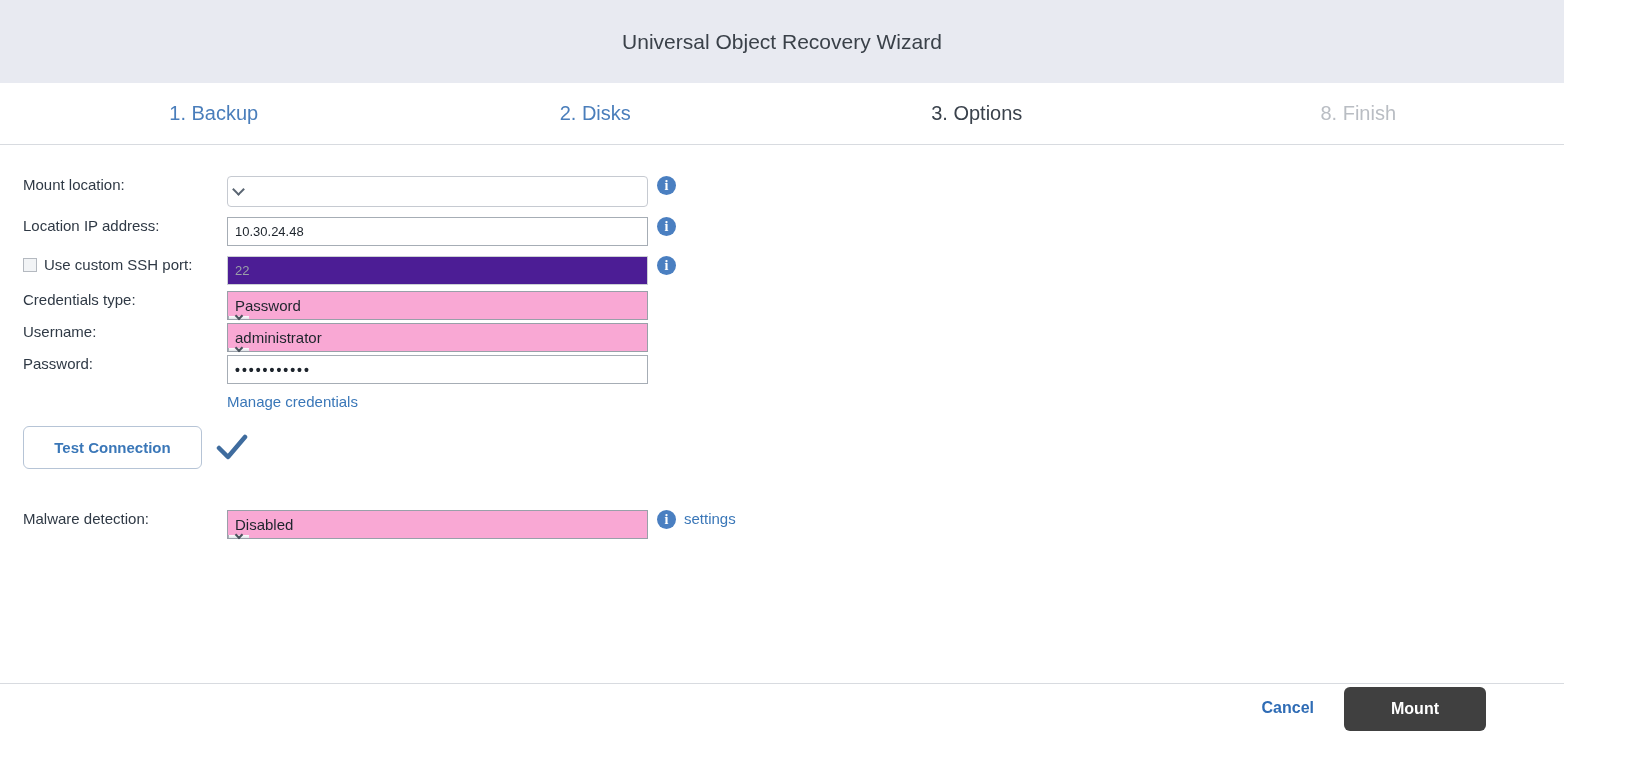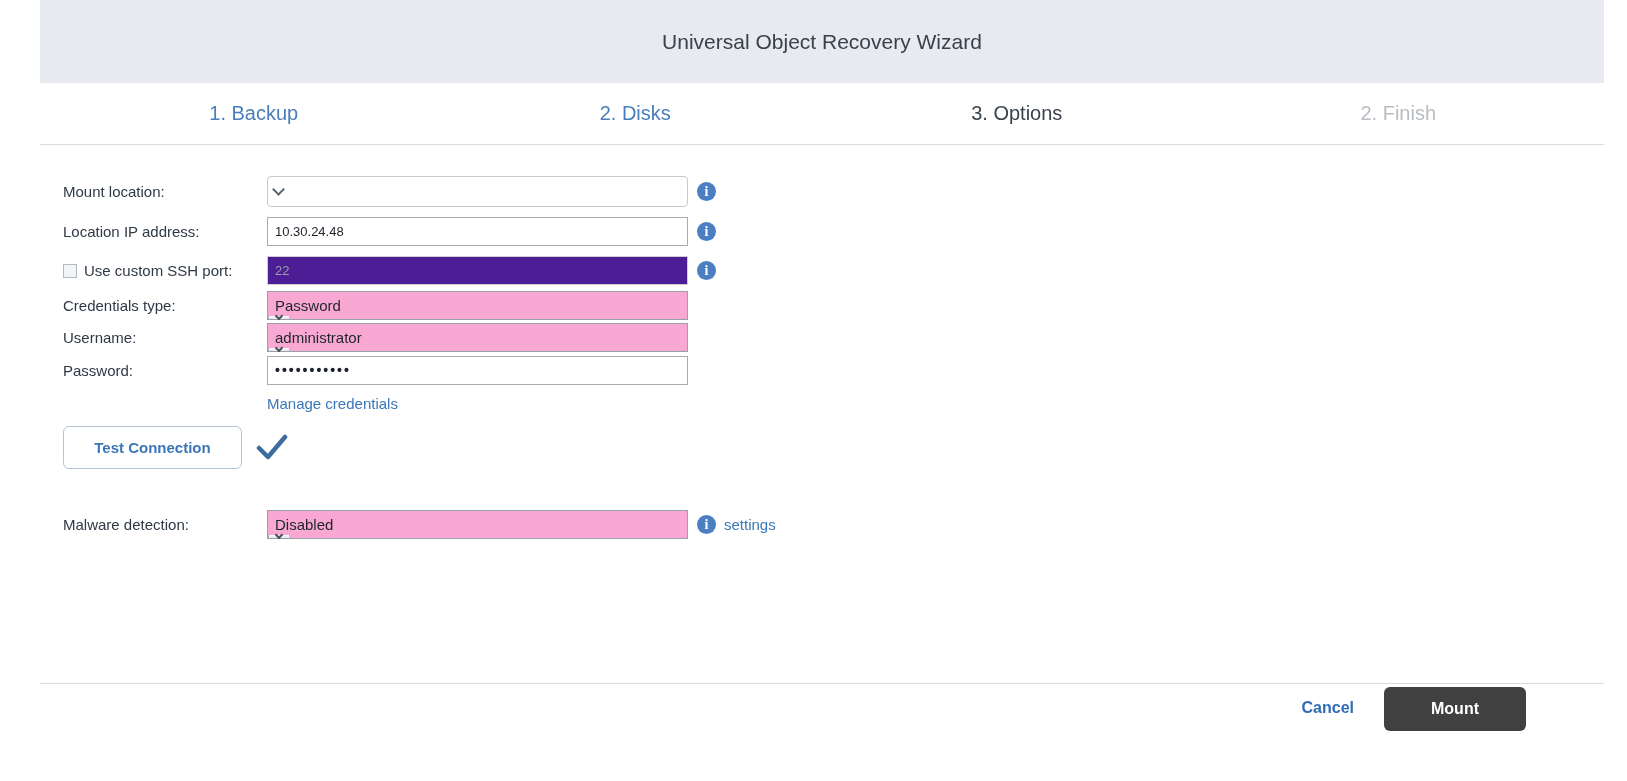--- a/index.html
+++ b/index.html
@@ -1,33 +1,33 @@
 <!DOCTYPE html>
 <html><head>
 <meta charset="utf-8">
 <style>
   * { margin:0; padding:0; box-sizing:border-box; }
   html,body { background:#fff; }
   body { font-family:"Liberation Sans","DejaVu Sans",sans-serif; color:#39414b; }
-  .app { position:relative; width:1564px; height:781px; background:#fff; overflow:hidden;margin-left:40px; }
+  .app { position:relative; width:1564px; height:781px; background:#fff; overflow:hidden; }
 
   
   .titlebar { position:absolute; top:0; left:0; width:100%; height:83px; background:#e8eaf1; }
   .titlebar h1 { font-size:21px; font-weight:normal; color:#3a4149; text-align:center; line-height:83px; }
 
   
   .steps { position:absolute; top:83px; left:23px; width:1526px; height:61px; display:flex;justify-content:center; }
   .steps-divider { position:absolute; top:144px; left:0; width:100%; height:1px; background:#d8dbe0; }
   .step { flex:1; text-align:center; font-size:20px; line-height:61px; white-space:nowrap; }
   .step.done { color:#4a7ebb; cursor:pointer; }
   .step.current { color:#3a424c; }
   .step.upcoming { color:#b9bdc3; }
 
   
-  .row { position:absolute; left:23px; display:flex; align-items:center; }
+  .row { position:absolute; left:23px; display:flex; align-items:flex-start; }
   .lbl { width:204px; font-size:15px; color:#2f3945; flex:0 0 204px; }
   .ctl { width:421px; flex:0 0 421px; }
 
   .combo { height:31px; border:1px solid #c6cad1; border-radius:4px; background:#fff;
            display:flex; align-items:center; cursor:pointer; position:relative; }
   .combo-text { padding-left:25px; font-size:15px; color:#333a43; white-space:nowrap;
                 overflow:hidden; flex:1; }
   .chev { display:inline-block; width:9px; height:9px; border-left:2px solid #5a6572;
           border-bottom:2px solid #5a6572; transform:rotate(-45deg); margin:-4px 18px 0 6px; }
 
@@ -70,21 +70,21 @@
 <div class="app">
 
   <header class="titlebar">
     <h1>Universal Object Recovery Wizard</h1>
   </header>
 
   <nav class="steps">
     <div class="step done">1. Backup</div>
     <div class="step done">2. Disks</div>
     <div class="step current">3. Options</div>
-    <div class="step upcoming">2. Finish</div>
+    <div class="step upcoming">8. Finish</div>
   </nav>
   <div class="steps-divider"></div>
 
   <main>
 
     <div class="row" style="top:176px; height:31px;">
       <span class="lbl">Mount location:</span>
       <div class="ctl combo">
         <span class="chev"></span>
       </div>

